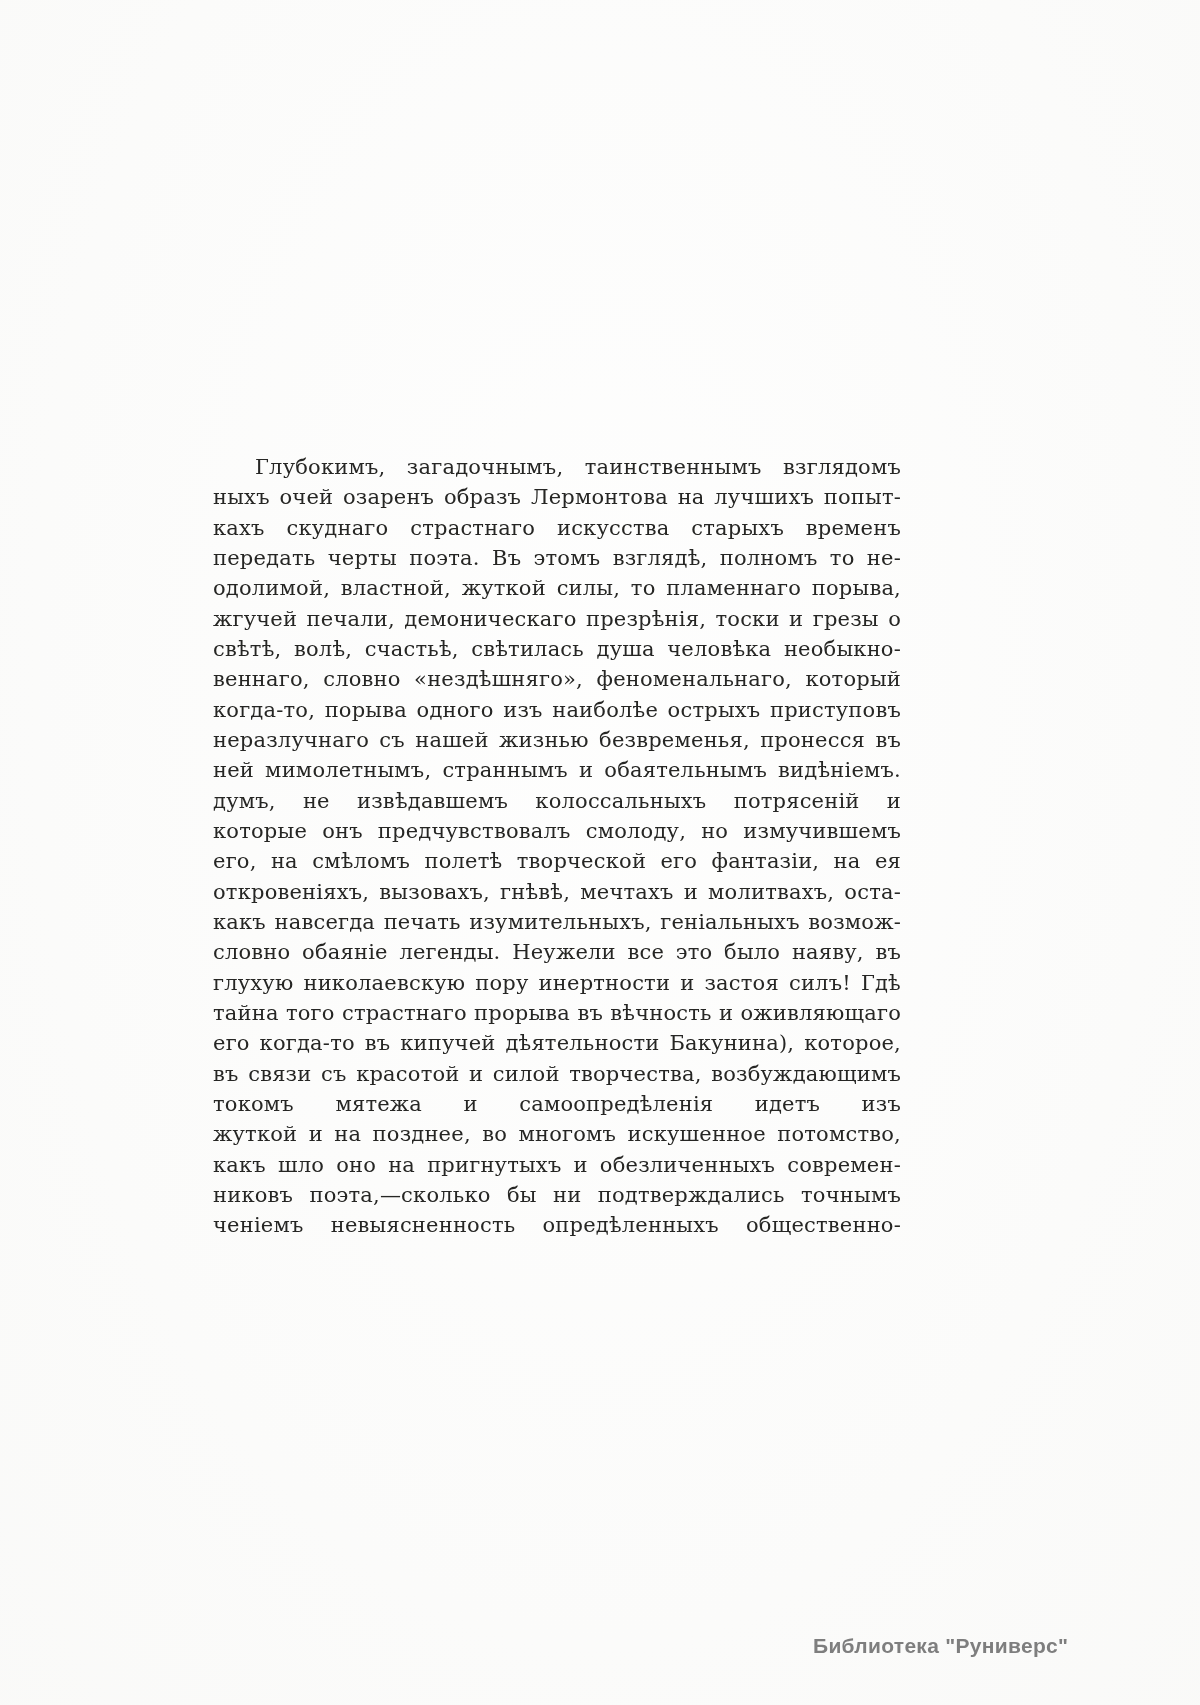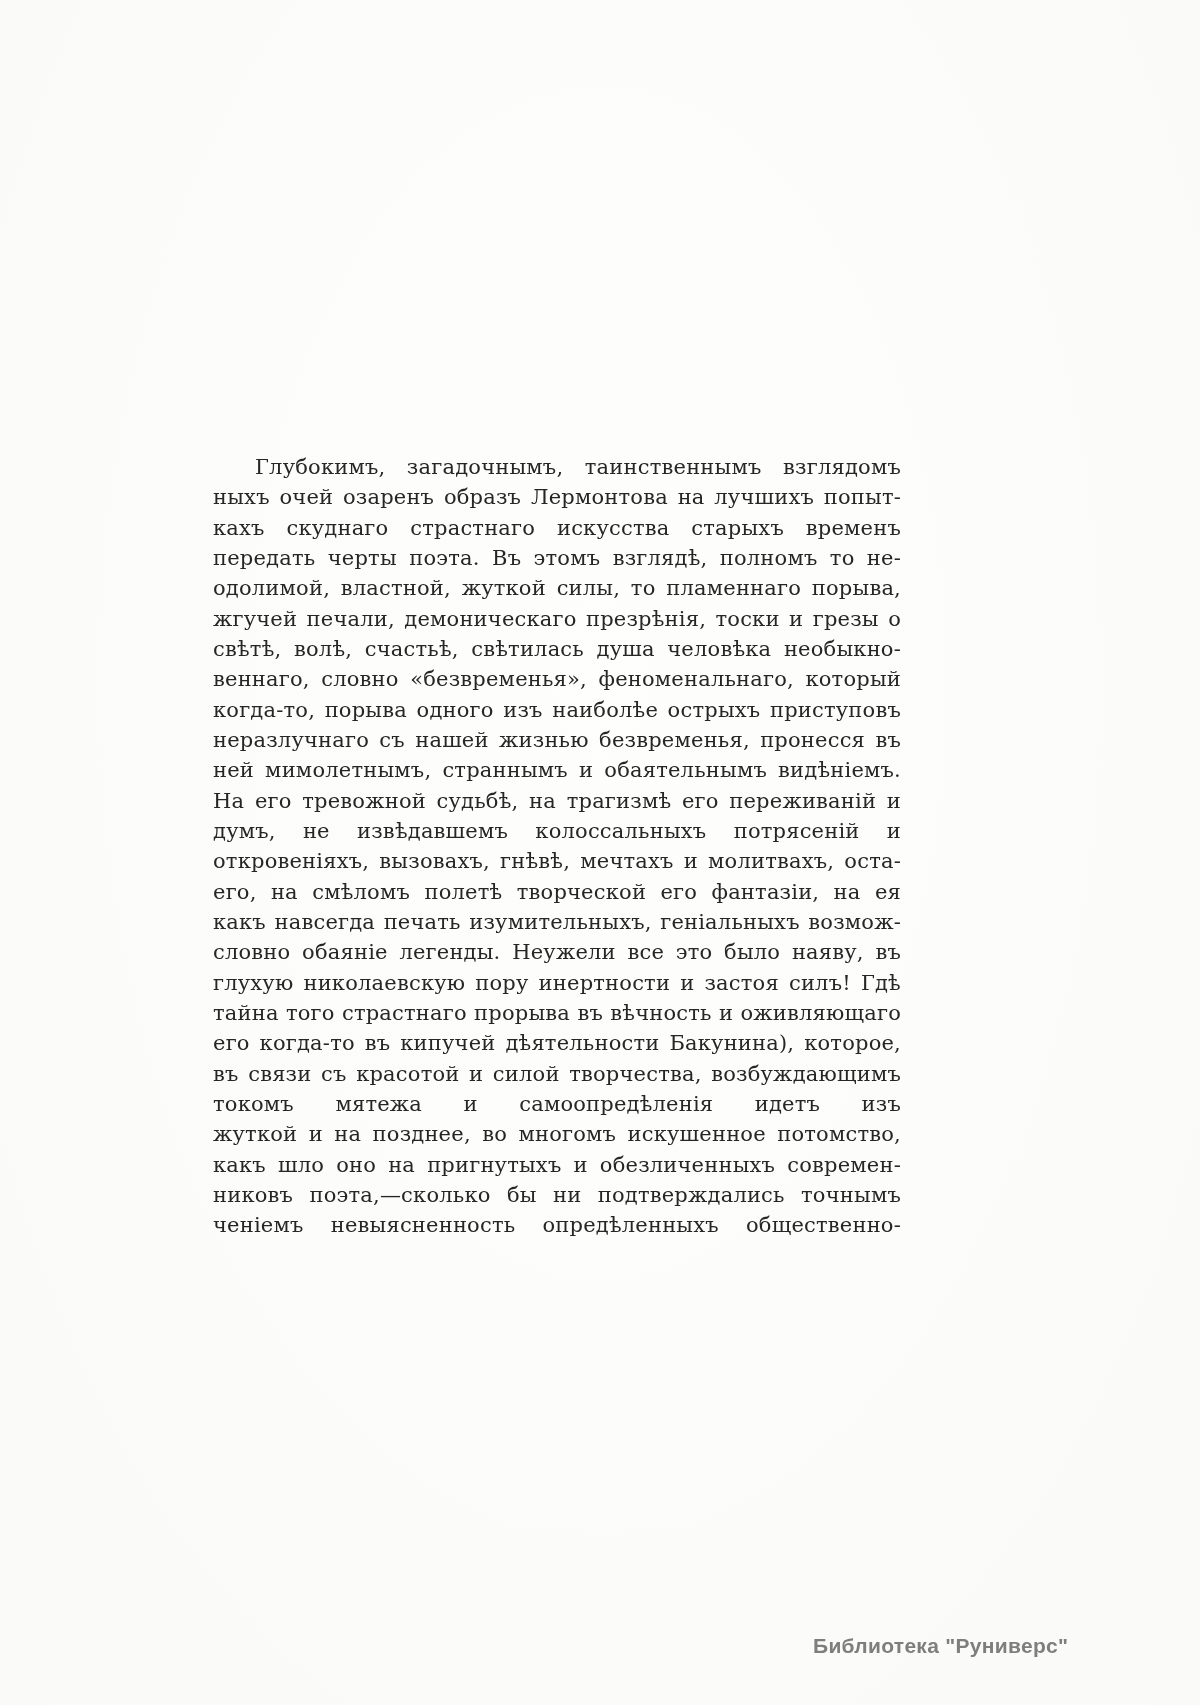--- a/index.html
+++ b/index.html
@@ -59,28 +59,28 @@
 
 <div class="page">
   <div class="text-block">
       <div class="text-line">Глубокимъ, загадочнымъ, таинственнымъ взглядомъ чуд-</div>
       <div class="text-line">ныхъ очей озаренъ образъ Лермонтова на лучшихъ попыт-</div>
       <div class="text-line">кахъ скуднаго страстнаго искусства старыхъ временъ</div>
       <div class="text-line">передать черты поэта. Въ этомъ взглядѣ, полномъ то не-</div>
       <div class="text-line">одолимой, властной, жуткой силы, то пламеннаго порыва,</div>
       <div class="text-line">жгучей печали, демоническаго презрѣнія, тоски и грезы о</div>
       <div class="text-line">свѣтѣ, волѣ, счастьѣ, свѣтилась душа человѣка необыкно-</div>
-      <div class="text-line">веннаго, словно «безвременья», феноменальнаго, который</div>
+      <div class="text-line">веннаго, словно «нездѣшняго», феноменальнаго, который</div>
       <div class="text-line">когда-то, порыва одного изъ наиболѣе острыхъ приступовъ</div>
       <div class="text-line">неразлучнаго съ нашей жизнью безвременья, пронесся въ</div>
       <div class="text-line">ней мимолетнымъ, страннымъ и обаятельнымъ видѣніемъ.</div>
-      <div class="text-line">На его тревожной судьбѣ, на трагизмѣ его переживаній и</div>
       <div class="text-line">думъ, не извѣдавшемъ колоссальныхъ потрясеній и ужасовъ,</div>
+      <div class="text-line">которые онъ предчувствовалъ смолоду, но измучившемъ</div>
+      <div class="text-line">его, на смѣломъ полетѣ творческой его фантазіи, на ея</div>
       <div class="text-line">откровеніяхъ, вызовахъ, гнѣвѣ, мечтахъ и молитвахъ, оста-</div>
-      <div class="text-line">его, на смѣломъ полетѣ творческой его фантазіи, на ея</div>
       <div class="text-line">какъ навсегда печать изумительныхъ, геніальныхъ возмож-</div>
       <div class="text-line">словно обаяніе легенды. Неужели все это было наяву, въ</div>
       <div class="text-line">глухую николаевскую пору инертности и застоя силъ! Гдѣ</div>
       <div class="text-line">тайна того страстнаго прорыва въ вѣчность и оживляющаго</div>
       <div class="text-line">его когда-то въ кипучей дѣятельности Бакунина), которое,</div>
       <div class="text-line">въ связи съ красотой и силой творчества, возбуждающимъ</div>
       <div class="text-line">токомъ мятежа и самоопредѣленія идетъ изъ лермонтовской</div>
       <div class="text-line">жуткой и на позднее, во многомъ искушенное потомство,</div>
       <div class="text-line">какъ шло оно на пригнутыхъ и обезличенныхъ современ-</div>
       <div class="text-line">никовъ поэта,—сколько бы ни подтверждались точнымъ изу-</div>

